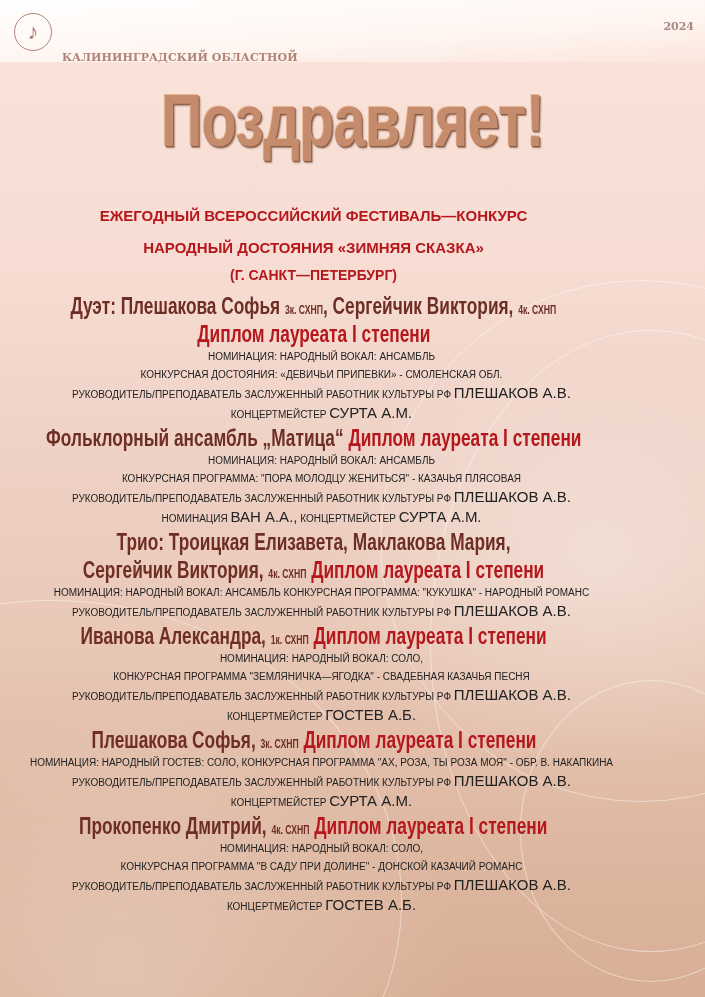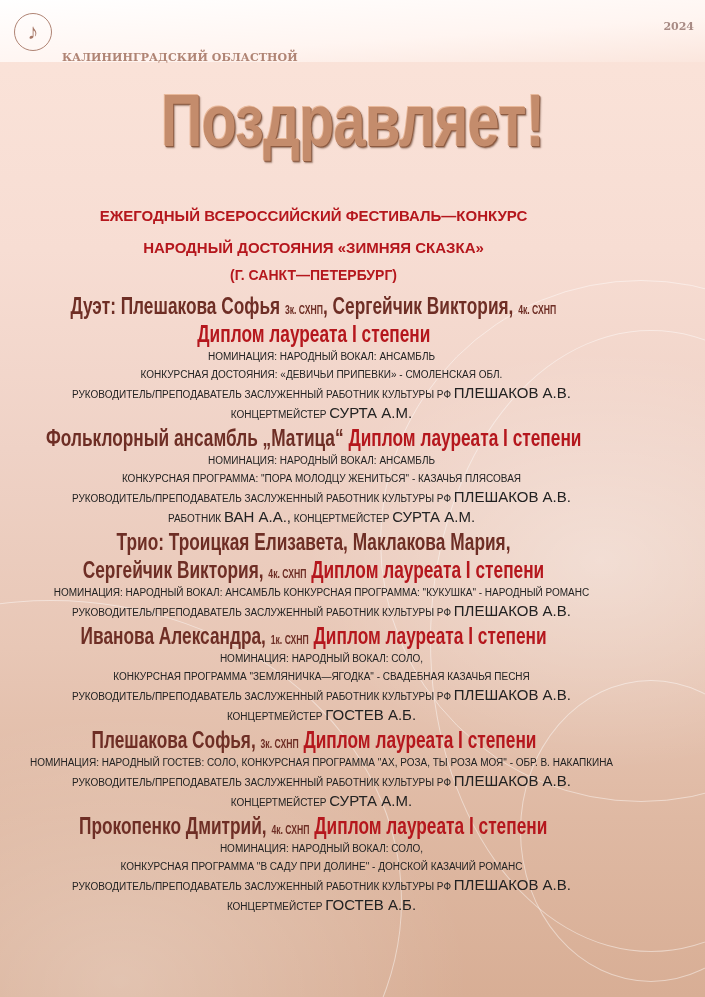--- a/index.html
+++ b/index.html
@@ -99,21 +99,21 @@
     <div class="line">КОНКУРСНАЯ ДОСТОЯНИЯ: «ДЕВИЧЬИ ПРИПЕВКИ» - СМОЛЕНСКАЯ ОБЛ.</div>
     <div class="line"><span>РУКОВОДИТЕЛЬ/ПРЕПОДАВАТЕЛЬ  ЗАСЛУЖЕННЫЙ РАБОТНИК КУЛЬТУРЫ РФ</span> <span class="big">ПЛЕШАКОВ А.В.</span></div>
     <div class="line"><span>КОНЦЕРТМЕЙСТЕР</span> <span class="big">СУРТА А.М.</span></div>
   </div>
 
   <div>
     <div class="name-row wide"><span class="name"><span>Фольклорный ансамбль „Матица“</span> <span class="award">Диплом лауреата I степени</span></span></div>
     <div class="line">НОМИНАЦИЯ: НАРОДНЫЙ ВОКАЛ: АНСАМБЛЬ</div>
     <div class="line">КОНКУРСНАЯ ПРОГРАММА: "ПОРА МОЛОДЦУ ЖЕНИТЬСЯ"  - КАЗАЧЬЯ ПЛЯСОВАЯ</div>
     <div class="line"><span>РУКОВОДИТЕЛЬ/ПРЕПОДАВАТЕЛЬ  ЗАСЛУЖЕННЫЙ РАБОТНИК КУЛЬТУРЫ РФ</span> <span class="big">ПЛЕШАКОВ А.В.</span></div>
-    <div class="line"><span>РАБОТНИК</span> <span class="big">ВАН А.А.,</span> <span>КОНЦЕРТМЕЙСТЕР</span> <span class="big">СУРТА А.М.</span></div>
+    <div class="line"><span>НОМИНАЦИЯ</span> <span class="big">ВАН А.А.,</span> <span>КОНЦЕРТМЕЙСТЕР</span> <span class="big">СУРТА А.М.</span></div>
   </div>
 
   <div>
     <div class="name-row wide"><span class="name">Трио: Троицкая Елизавета, Маклакова Мария,</span></div>
     <div class="name-row wide"><span class="name"><span>Сергейчик Виктория,</span> <span class="cls">4к. СХНП</span> <span class="award">Диплом лауреата I степени</span></span></div>
     <div class="line">НОМИНАЦИЯ: НАРОДНЫЙ ВОКАЛ: АНСАМБЛЬ КОНКУРСНАЯ ПРОГРАММА: "КУКУШКА" - НАРОДНЫЙ РОМАНС</div>
     <div class="line"><span>РУКОВОДИТЕЛЬ/ПРЕПОДАВАТЕЛЬ  ЗАСЛУЖЕННЫЙ РАБОТНИК КУЛЬТУРЫ РФ</span> <span class="big">ПЛЕШАКОВ А.В.</span></div>
   </div>
 
   <div>

